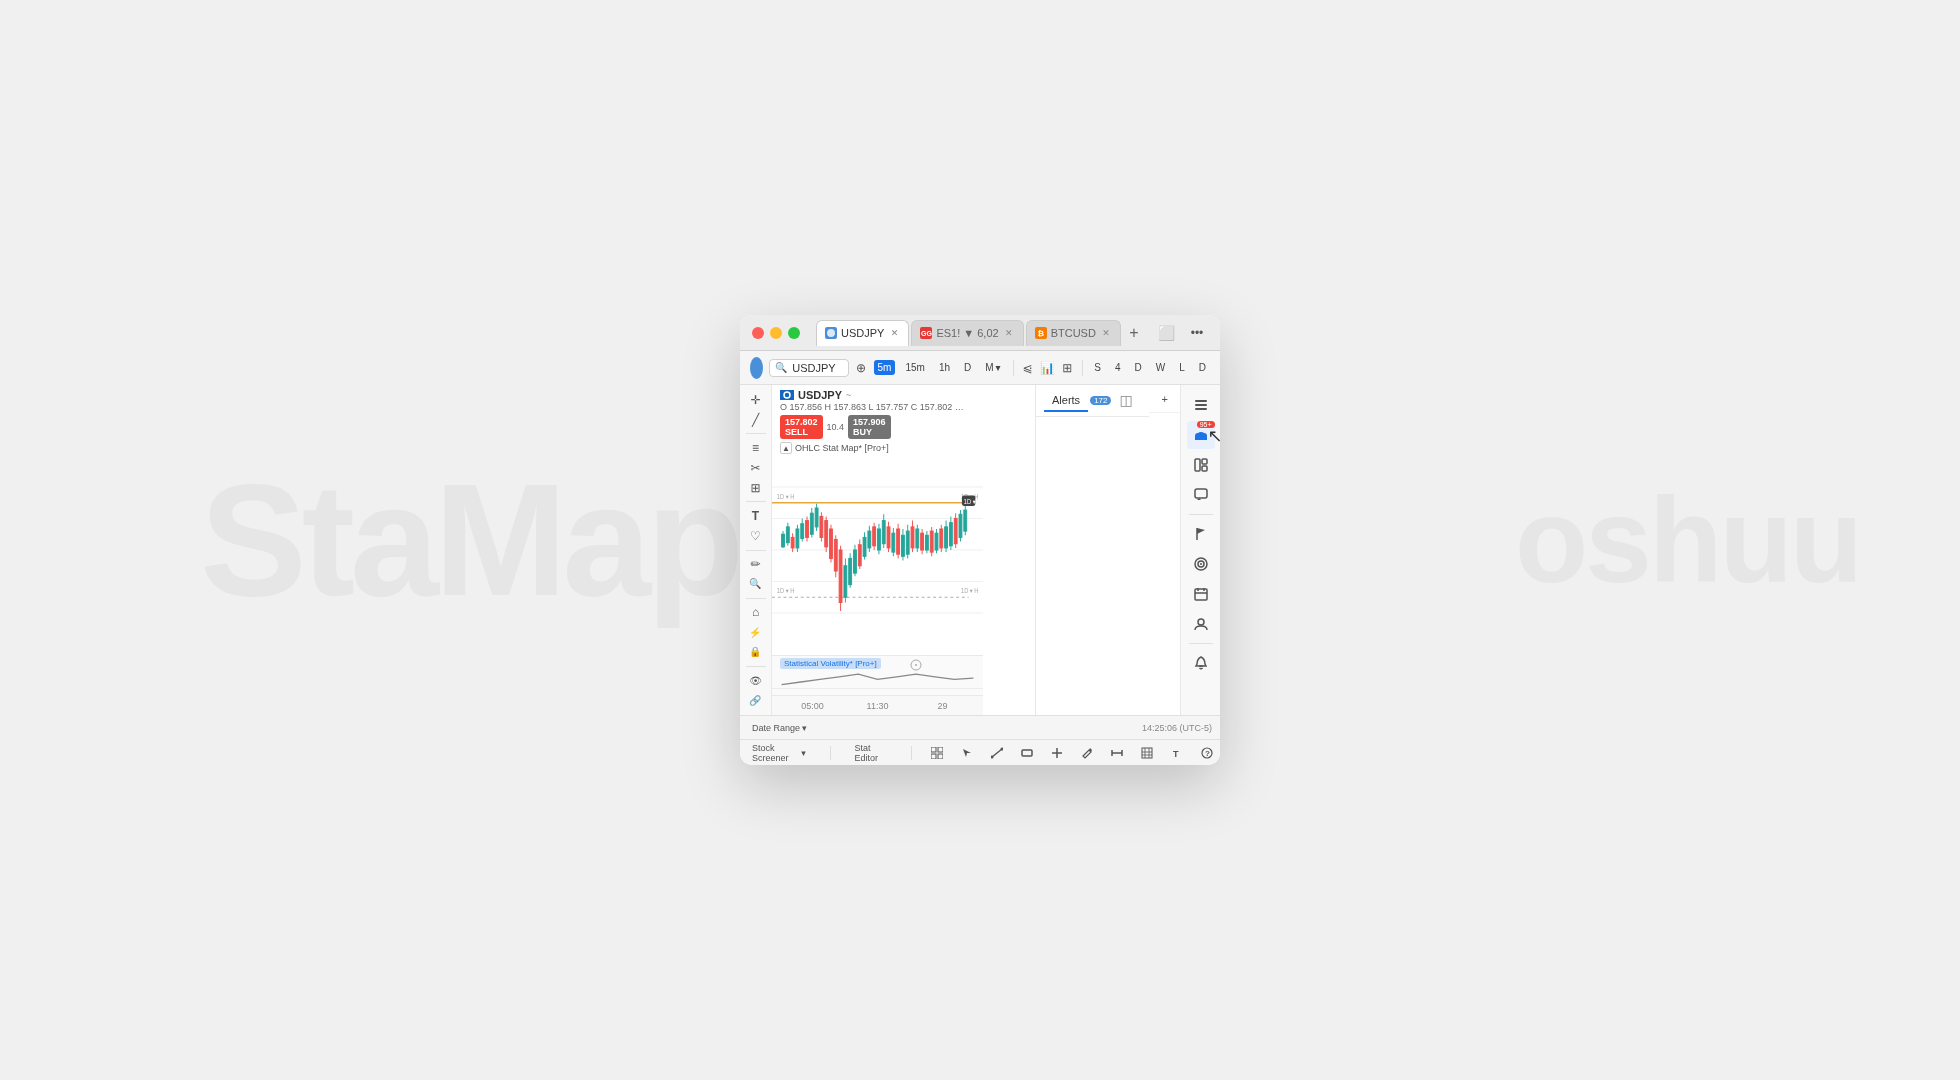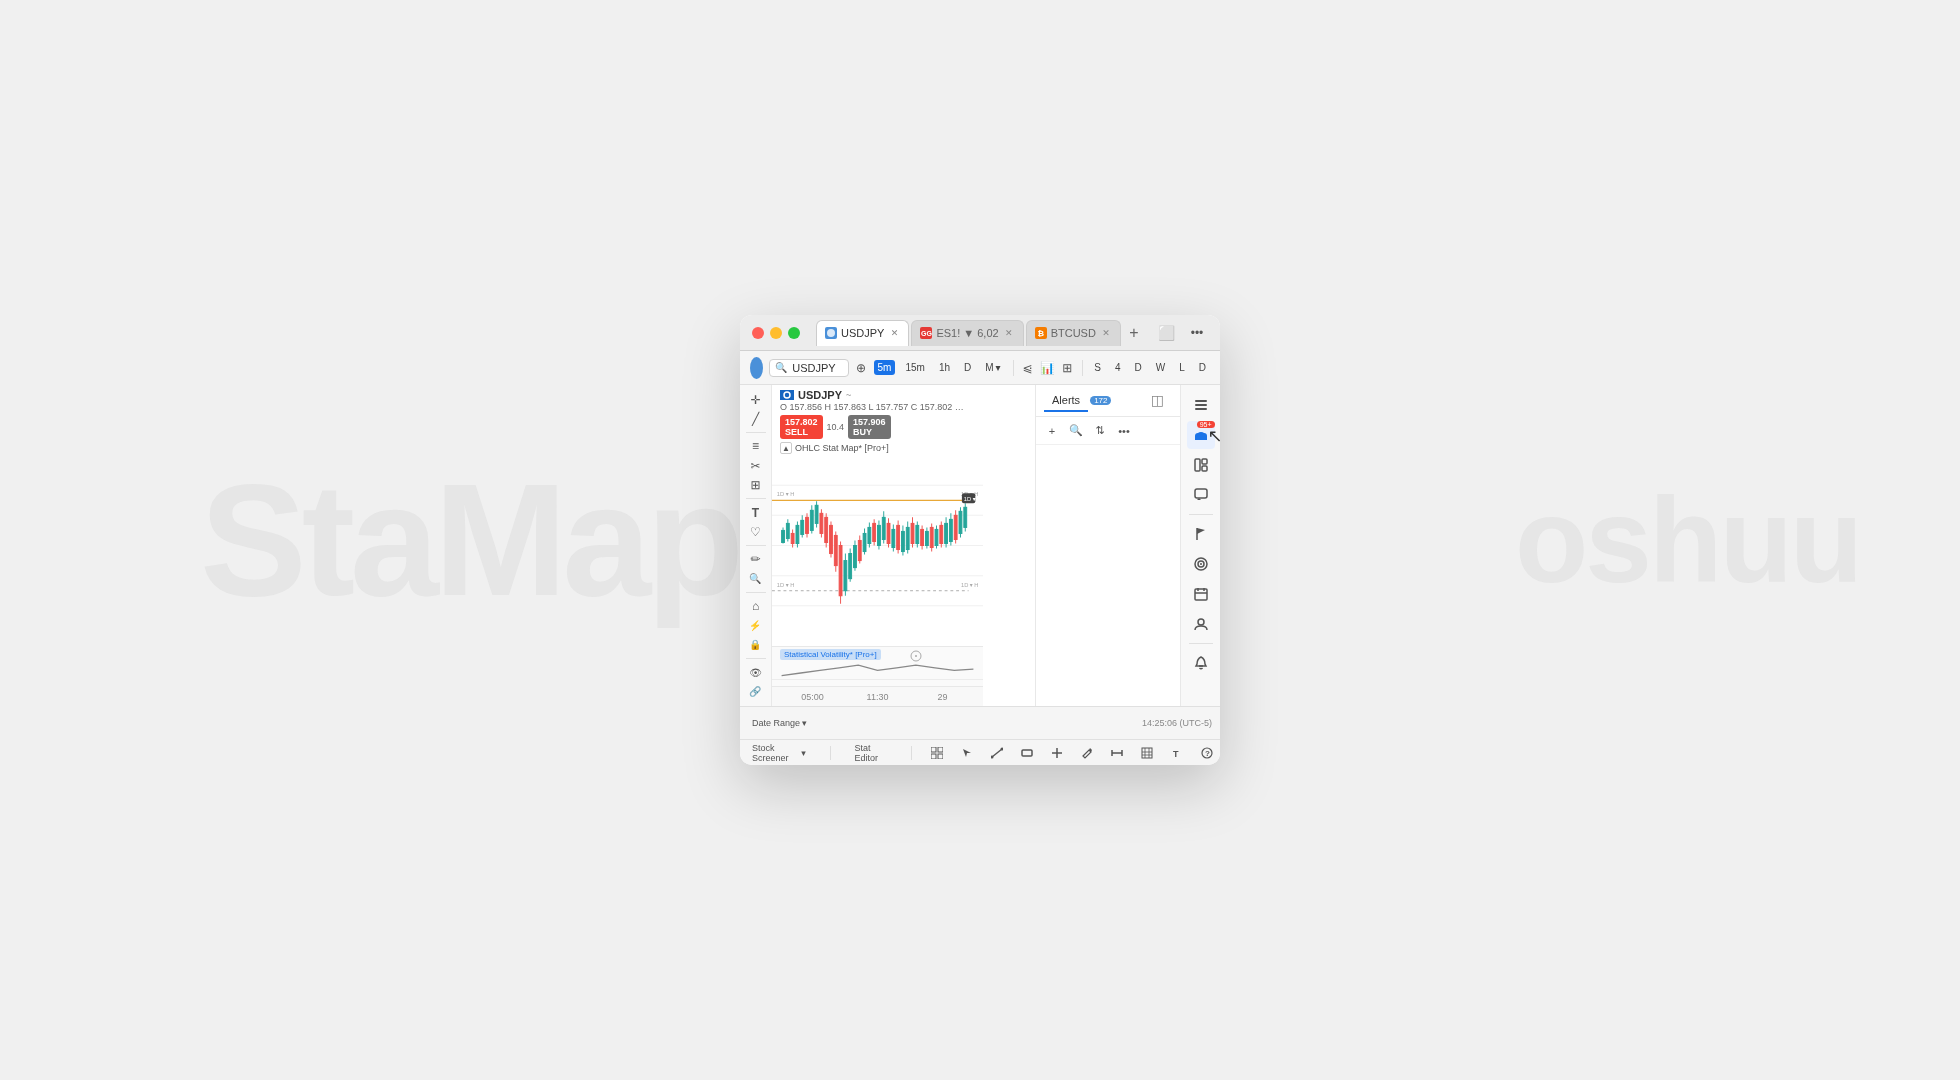--- a/index.html
+++ b/index.html
@@ -386,21 +386,21 @@
       color: #888;
     }
 
     
     .bottom-bar {
       height: 24px;
       background: #f5f5f5;
       border-top: 1px solid #e0e0e0;
       display: flex;
       align-items: center;
-      padding: 16px 8px;
+      padding: 8px 8px;
       gap: 16px;
       flex-shrink: 0;
     }
     .date-range-btn {
       font-size: 9px;
       color: #555;
       display: flex;
       align-items: center;
       gap: 2px;
       cursor: pointer;
@@ -446,21 +446,21 @@
       color: #555;
     }
     .bottom-sep { width: 1px; height: 14px; background: #ddd; margin: 0 2px; }
 
     
     .right-panel {
       width: 145px;
       background: #ffffff;
       border-left: 1px solid #e8e8e8;
       display: flex;
-      flex-direction: column;
+      flex-direction: row;
       overflow: hidden;
     }
     .right-panel-tabs {
       display: flex;
       align-items: center;
       border-bottom: 1px solid #e8e8e8;
       height: 32px;
       padding: 0 8px;
     }
     .r-tab {

